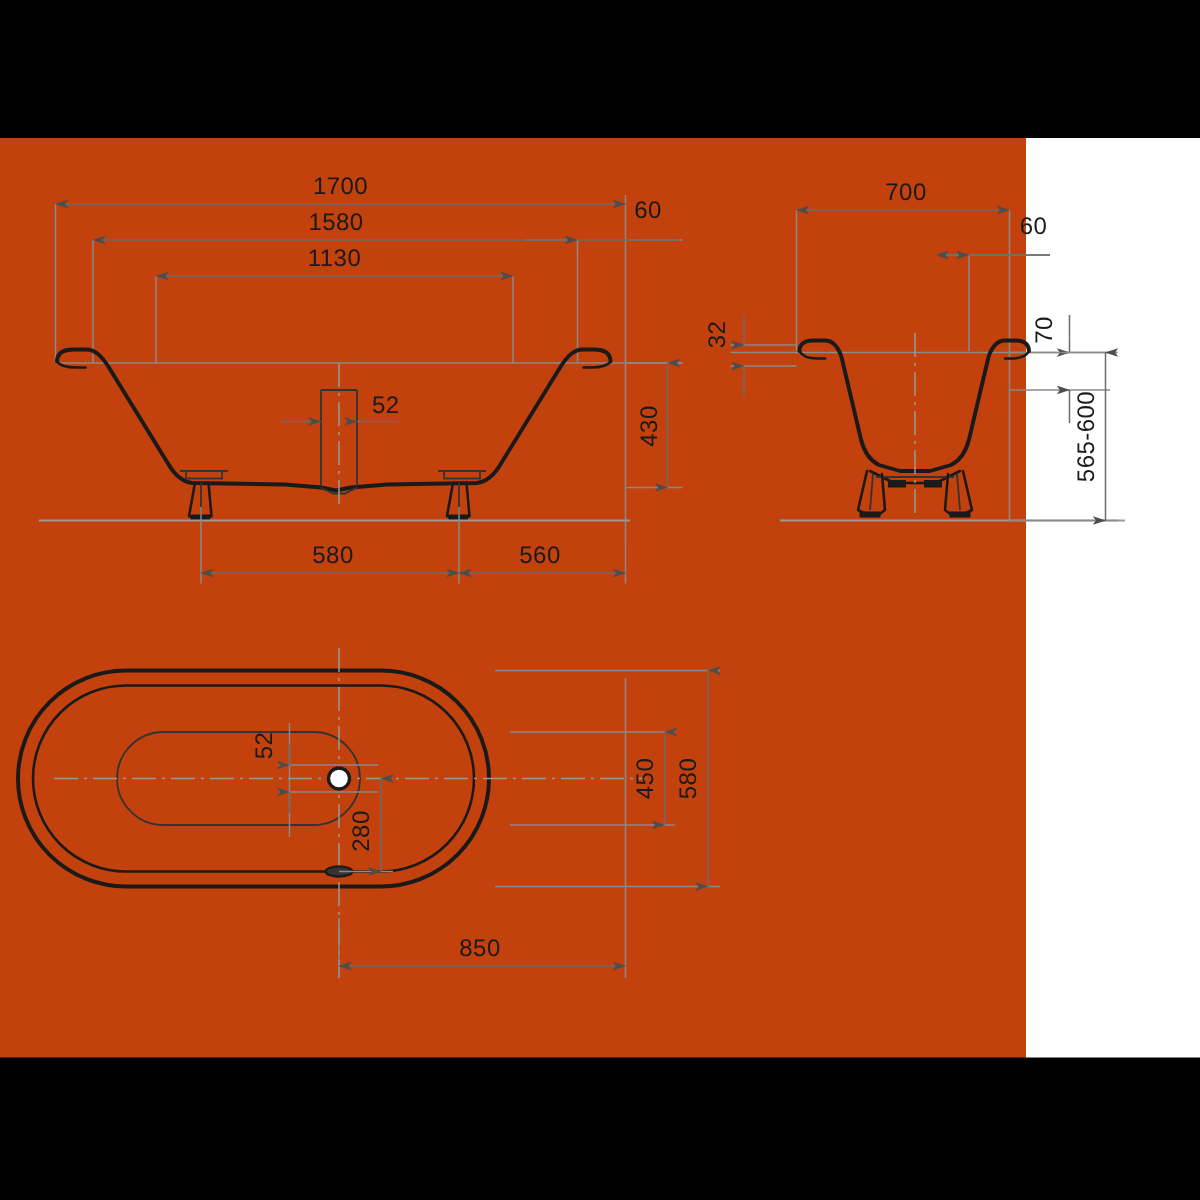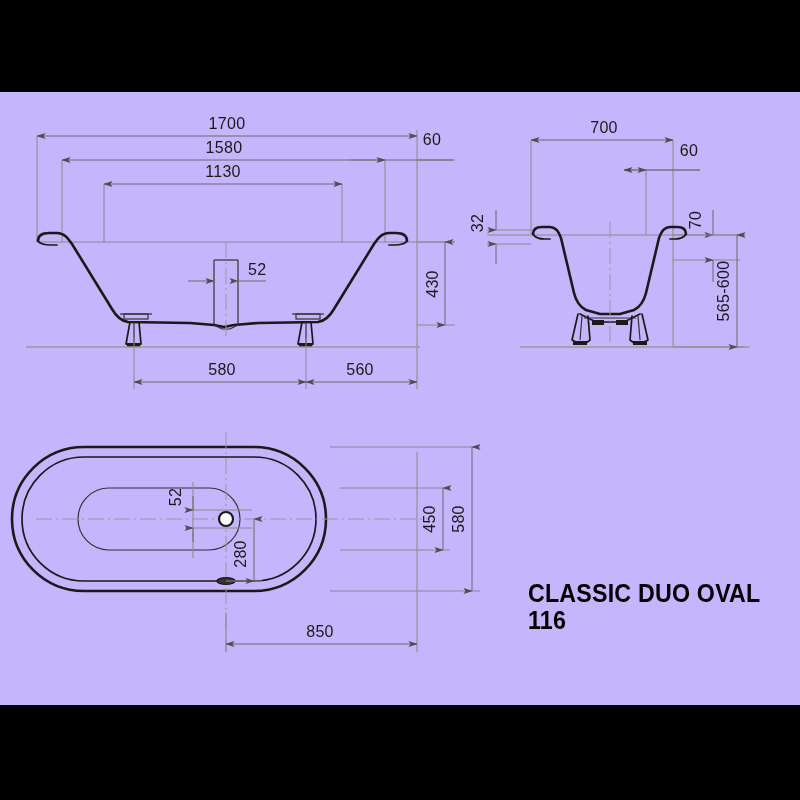--- a/index.html
+++ b/index.html
@@ -2,21 +2,21 @@
 <html><head>
 <meta charset="utf-8">
 <title>Technical Drawing</title>
 <style>
   html,body{margin:0;padding:0;background:#ffffff;}
   body{
     width:800px;height:800px;overflow:hidden;position:relative;
     font-family:"Liberation Sans","DejaVu Sans",sans-serif;
     -webkit-font-smoothing:antialiased;
   }
-  #sheet{position:absolute;inset:0;width:800px;height:800px;background:#c4b5fd;}
+  #sheet{position:absolute;inset:0;width:684px;height:800px;background:#c2410c;}
   .bar{position:absolute;left:0;width:800px;background:#000;}
   #bar-top{top:0;height:92px;}
   #bar-bottom{top:705px;height:95px;}
   #canvas-wrap{position:absolute;left:0;top:92px;width:800px;height:613px;}
   svg{display:block;}
   text{font-family:"Liberation Sans","DejaVu Sans",sans-serif;fill:#1a1a1a;}
   .dimtxt{font-size:16px;letter-spacing:.3px;}
   #title-block{
     position:absolute;left:528px;top:580px;width:266px;
     font-family:"Liberation Sans","DejaVu Sans",sans-serif;
@@ -286,18 +286,14 @@
       </g>
 
       <g>
         <line class="dl" x1="226" y1="552" x2="417" y2="552" marker-start="url(#arS)" marker-end="url(#ar)"></line>
         <text class="dimtxt" x="320" y="545" text-anchor="middle">850</text>
       </g>
     </g>
   </svg>
   </div>
 
-  <div id="title-block">
-    <div class="t1">CLASSIC DUO OVAL</div>
-    <div class="t2">116</div>
-  </div>
 
 </div>
 
 </body></html>

